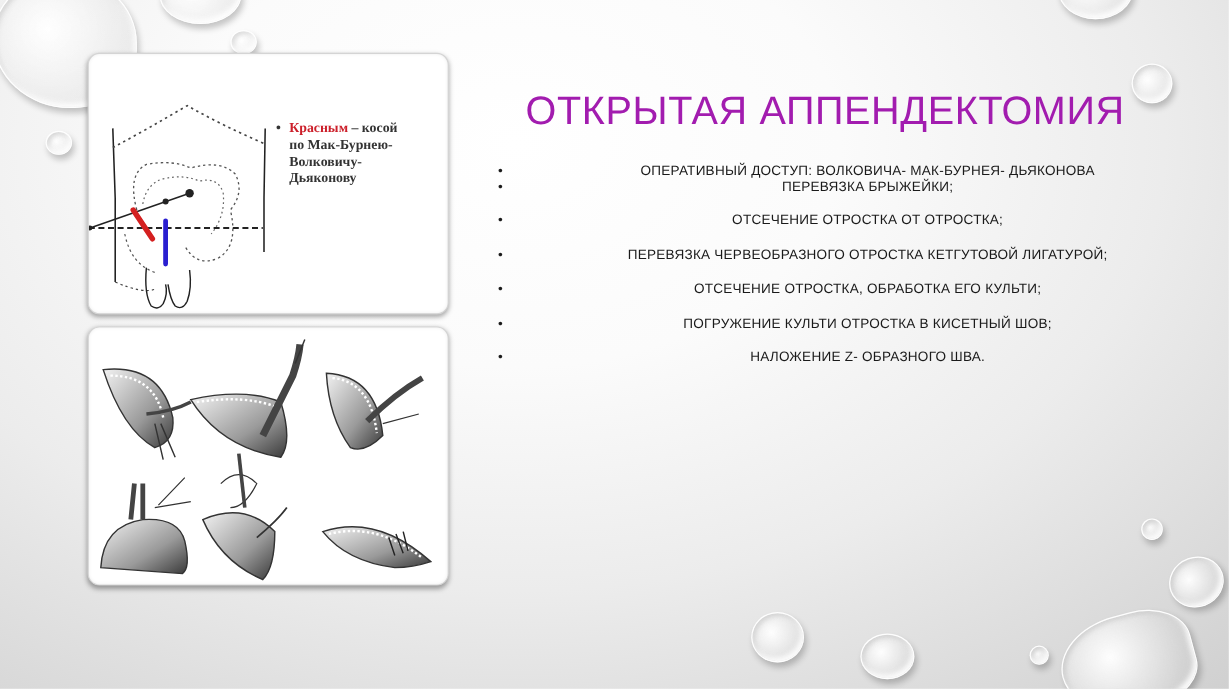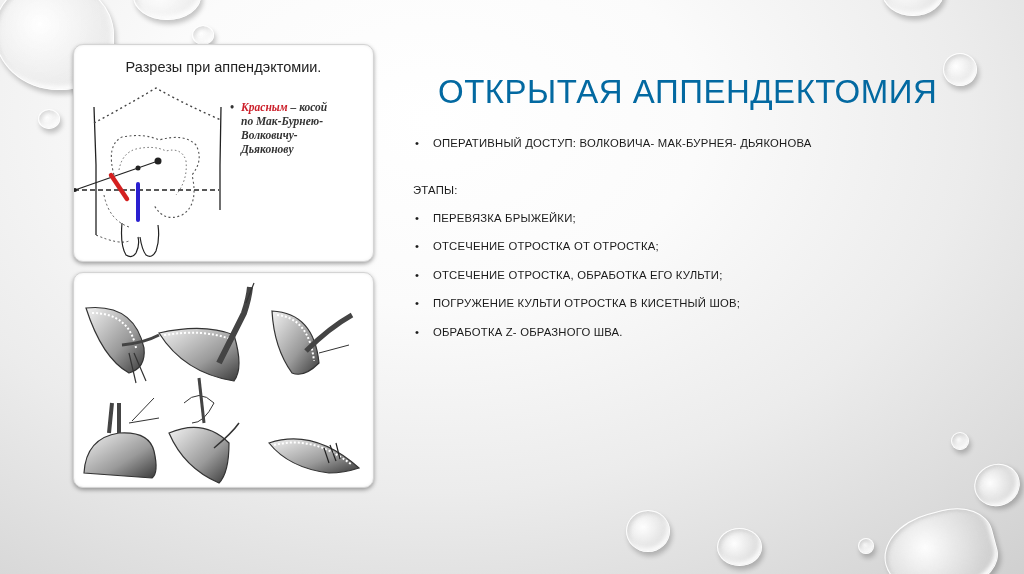--- a/index.html
+++ b/index.html
@@ -38,39 +38,39 @@
     position: absolute; left: 0; right: 0; top: 14px;
     text-align: center;
     font-family: "Liberation Sans", sans-serif;
     font-size: 14.5px; color: #222;
   }
   .legend {
     position: absolute; left: 156px; top: 55px; width: 140px;
     font-family: "Liberation Serif", serif;
     font-weight: bold; font-size: 11.5px; line-height: 14px; color: #333;
   }
-  .legend .item { position: relative; padding-left: 11px; margin-bottom: 3px; font-style: italic; }
+  .legend .item { position: relative; padding-left: 11px; margin-bottom: 3px; }
   .legend .item::before { content: "•"; position: absolute; left: 0; top: 0; color: #333; }
   .legend .red-word { color: #cc1f2a; }
   .legend .blue-word { color: #2b3f8c; }
   .body-svg { position: absolute; left: 0; top: 0; }
 
   
   .title {
     position: absolute; left: 438px; top: 73px;
     font-family: "Liberation Sans", sans-serif;
     font-size: 33px; letter-spacing: 0.5px;
-    color: #0369a1; font-weight: normal;
+    color: #a21caf; font-weight: normal;
   }
   .content {
     position: absolute; left: 413px; top: 137px; width: 600px;
     font-family: "Liberation Sans", sans-serif;
     font-size: 11.3px; color: #1a1a1a; letter-spacing: 0.2px;
   }
-  .bullet { position: relative; padding-left: 20px; height: 13px; line-height: 13px; }
+  .bullet { position: relative; padding-left: 20px; height: 13px; line-height: 13px; text-align: center; }
   .bullet::before { content: "•"; position: absolute; left: 2px; top: 0; }
   .stages-label { height: 13px; line-height: 13px; margin-top: 34px; margin-bottom: 15px; }
   .steps .bullet { margin-bottom: 15.4px; }
 </style>
 </head>
 <body>
 
 <div class="slide">
 
   <div class="drop" style="left:-6px;top:-20px;width:120px;height:110px;border-radius:48% 52% 45% 55%;"></div>
@@ -80,21 +80,20 @@
   <div class="drop" style="left:882px;top:-32px;width:62px;height:48px;"></div>
   <div class="drop" style="left:943px;top:53px;width:34px;height:33px;"></div>
   <div class="drop" style="left:951px;top:432px;width:18px;height:18px;"></div>
   <div class="drop" style="left:974px;top:464px;width:46px;height:42px;transform:rotate(-20deg);"></div>
   <div class="drop" style="left:884px;top:512px;width:112px;height:80px;border-radius:55% 45% 40% 60%;transform:rotate(-15deg);"></div>
   <div class="drop" style="left:858px;top:538px;width:16px;height:16px;"></div>
   <div class="drop" style="left:626px;top:510px;width:44px;height:42px;"></div>
   <div class="drop" style="left:717px;top:528px;width:45px;height:38px;"></div>
 
   <div class="panel panel-top">
-    <div class="diagram-title">Разрезы при аппендэктомии.</div>
 
     <svg class="body-svg" width="301" height="218" viewBox="0 0 301 218">
 
       <path d="M20 62 L22 120 L22 190" stroke="#222" stroke-width="1.3" fill="none"></path>
       <path d="M147 62 L146 120 L146 165" stroke="#222" stroke-width="1.3" fill="none"></path>
 
       <path d="M20 78 Q50 62 82 43 Q112 60 147 75" stroke="#444" stroke-width="1.4" fill="none" stroke-dasharray="2 3"></path>
 
       <path d="M40 130 Q32 100 48 92 Q70 88 85 95 Q110 88 122 100 Q130 115 118 130 Q125 160 108 170 Q90 178 80 160" stroke="#555" stroke-width="1.1" fill="none" stroke-dasharray="2 2.5"></path>
       <path d="M45 125 Q48 108 62 104 Q80 100 92 106 Q108 102 112 116 Q114 135 102 150" stroke="#666" stroke-width="1" fill="none" stroke-dasharray="1.5 2.5"></path>
@@ -173,22 +172,22 @@
         <path d="M200 172 Q240 162 278 192" stroke="#fff" stroke-width="2" fill="none" stroke-dasharray="2 2"></path>
         <path d="M250 175 L255 190 M256 172 L262 188 M262 170 L266 186" stroke="#222" stroke-width="1.2"></path>
       </g>
     </svg>
   </div>
 
   <div class="title">ОТКРЫТАЯ АППЕНДЕКТОМИЯ</div>
 
   <div class="content">
     <div class="bullet">ОПЕРАТИВНЫЙ ДОСТУП: ВОЛКОВИЧА- МАК-БУРНЕЯ- ДЬЯКОНОВА</div>
-    <div class="stages-label">ЭТАПЫ:</div>
     <div class="steps">
       <div class="bullet">ПЕРЕВЯЗКА БРЫЖЕЙКИ;</div>
       <div class="bullet">ОТСЕЧЕНИЕ ОТРОСТКА ОТ ОТРОСТКА;</div>
+      <div class="bullet">ПЕРЕВЯЗКА ЧЕРВЕОБРАЗНОГО ОТРОСТКА КЕТГУТОВОЙ ЛИГАТУРОЙ;</div>
       <div class="bullet">ОТСЕЧЕНИЕ ОТРОСТКА, ОБРАБОТКА ЕГО КУЛЬТИ;</div>
       <div class="bullet">ПОГРУЖЕНИЕ КУЛЬТИ ОТРОСТКА В КИСЕТНЫЙ ШОВ;</div>
-      <div class="bullet">ОБРАБОТКА Z- ОБРАЗНОГО ШВА.</div>
+      <div class="bullet">НАЛОЖЕНИЕ Z- ОБРАЗНОГО ШВА.</div>
     </div>
   </div>
 </div>
 
 </body></html>

